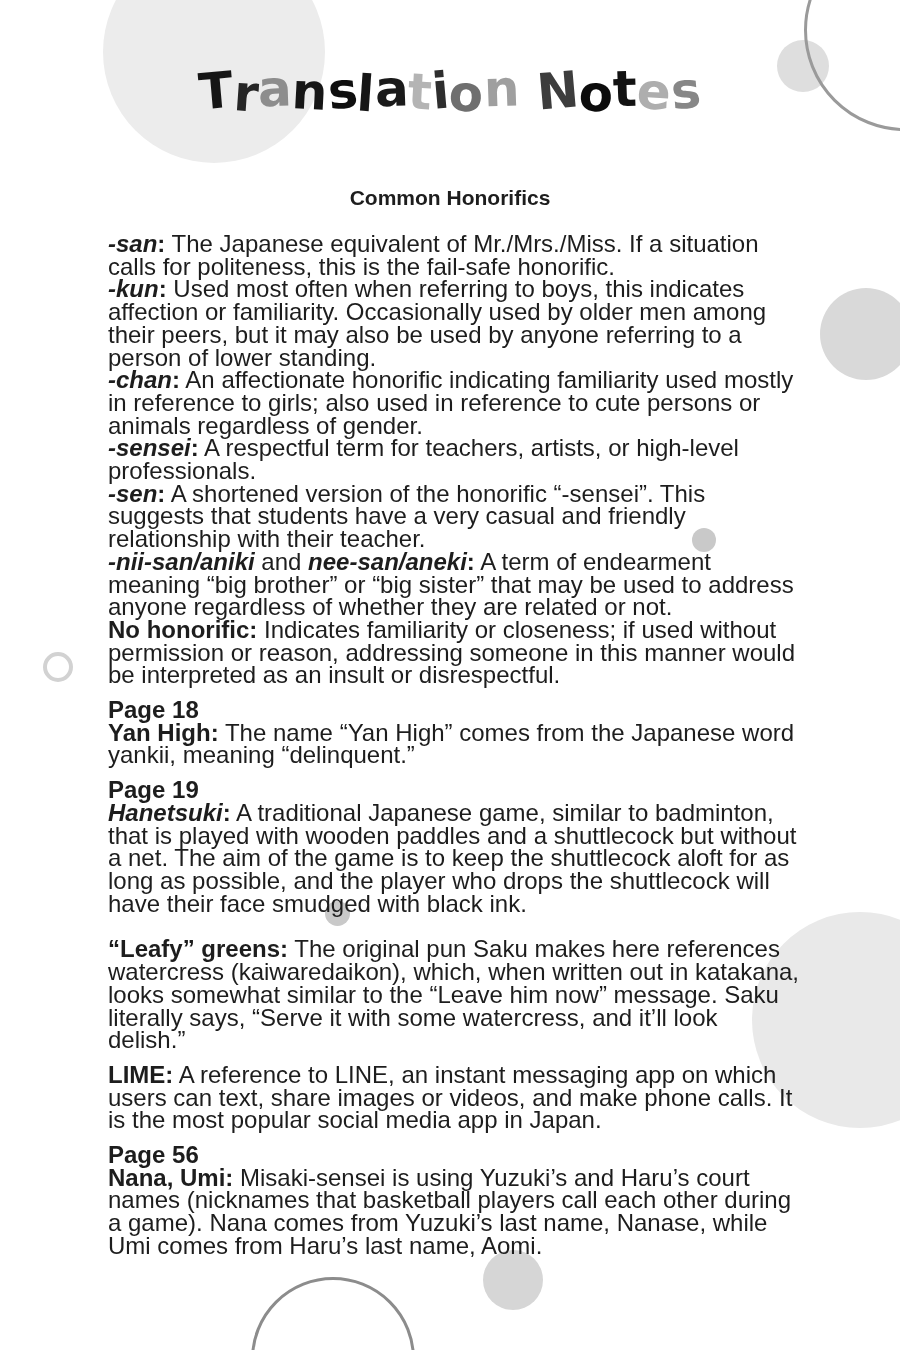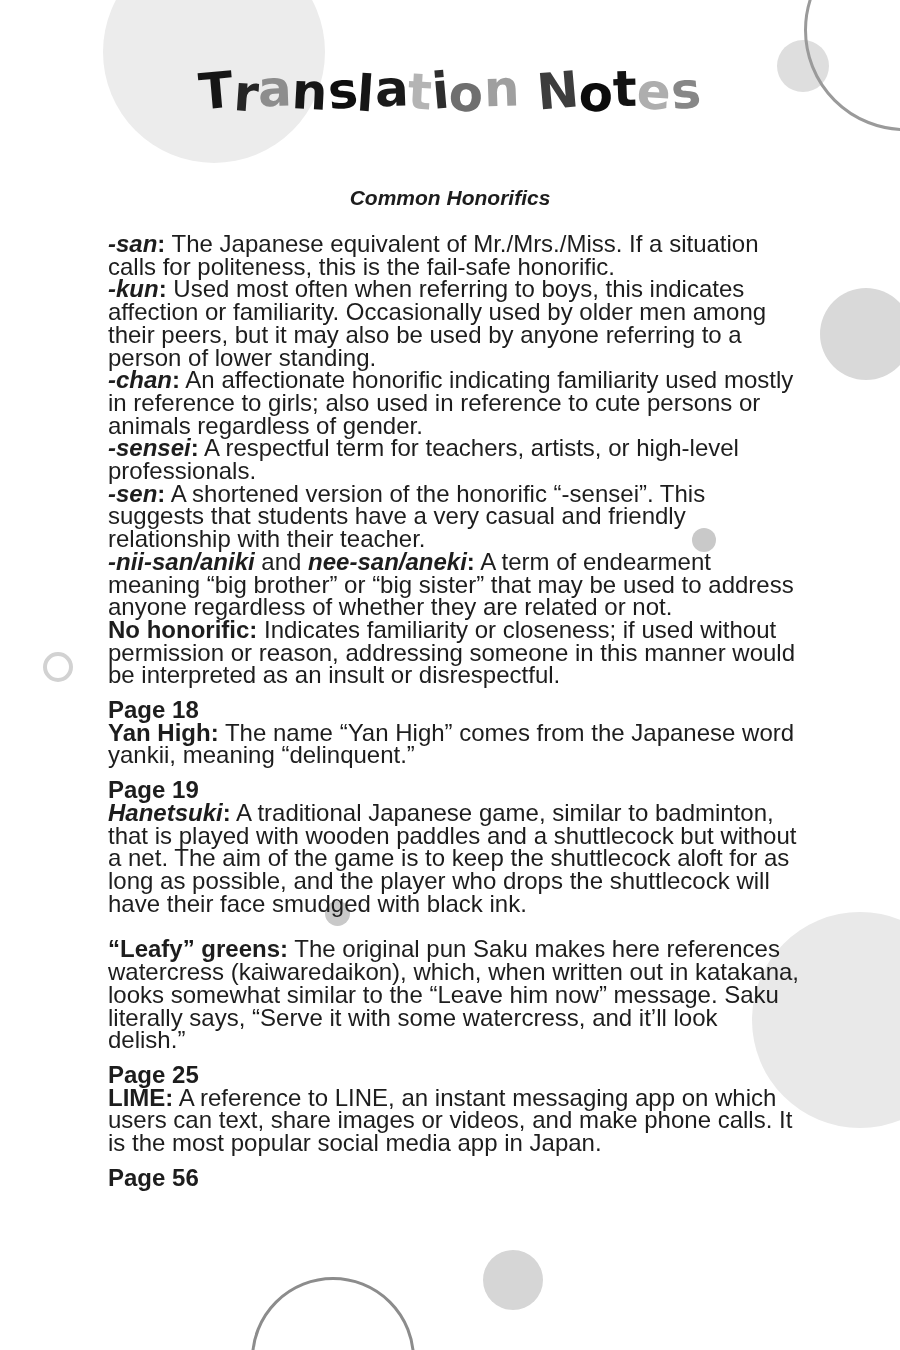--- a/index.html
+++ b/index.html
@@ -21,21 +21,21 @@
   
   .title{position:absolute;left:0;top:64px;width:100%;margin:0;text-align:center;z-index:2;
          font-family:"DejaVu Sans",sans-serif;font-weight:800;font-size:50px;line-height:1.1;}
   .tl{display:inline-block;white-space:pre;}
   .tl:nth-child(4n+1){transform:rotate(-5deg);}
   .tl:nth-child(4n+2){transform:rotate(4deg) translateY(3px);}
   .tl:nth-child(4n+3){transform:rotate(-2deg) translateY(-2px);}
   .tl:nth-child(4n){transform:rotate(3deg) translateY(1px);}
   
   .subtitle{position:absolute;left:0;top:186px;width:100%;margin:0;text-align:center;z-index:2;
-            font-size:21px;font-weight:bold;font-style:italic;}
+            font-size:21px;font-weight:bold;}
   
   .content{position:absolute;left:108px;top:233px;width:692px;z-index:2;
            font-size:24px;line-height:22.7px;}
   .content p{margin:0;}
   .note-block{margin-top:12px;}
   .para-gap{margin-top:23px !important;}
   .ph{font-weight:bold;}
   .b{font-weight:bold;}
   .i{}
   .bi{font-weight:bold;font-style:italic;}
@@ -77,22 +77,22 @@
       <p><span class="b">Yan High:</span><span> The name “Yan High” comes from the Japanese word </span><span class="i">yankii</span><span>, meaning “delinquent.”</span></p>
     </div>
 
     <div class="note-block">
       <p class="ph">Page 19</p>
       <p><span class="bi">Hanetsuki</span><span class="b">:</span><span> A traditional Japanese game, similar to badminton, that is played with wooden paddles and a shuttlecock but without a net. The aim of the game is to keep the shuttlecock aloft for as long as possible, and the player who drops the shuttlecock will have their face smudged with black ink.</span></p>
       <p class="para-gap"><span class="b">“Leafy” greens:</span><span> The original pun Saku makes here references watercress (</span><span class="i">kaiwaredaikon</span><span>), which, when written out in </span><span class="i">katakana</span><span>, looks somewhat similar to the “Leave him now” message. Saku literally says, “Serve it with some watercress, and it’ll look delish.”</span></p>
     </div>
 
     <div class="note-block">
-      <p class="ph">Page 25</p>
       <p><span class="b">LIME:</span><span> A reference to LINE, an instant messaging app on which users can text, share images or videos, and make phone calls. It is the most popular social media app in Japan.</span></p>
     </div>
 
     <div class="note-block">
       <p class="ph">Page 56</p>
+      <p><span class="b">Nana, Umi:</span><span> Misaki-sensei is using Yuzuki’s and Haru’s court names (nicknames that basketball players call each other during a game). Nana comes from Yuzuki’s last name, Nanase, while Umi comes from Haru’s last name, Aomi.</span></p>
     </div>
 
   </div>
 </div>
 
 </body></html>

